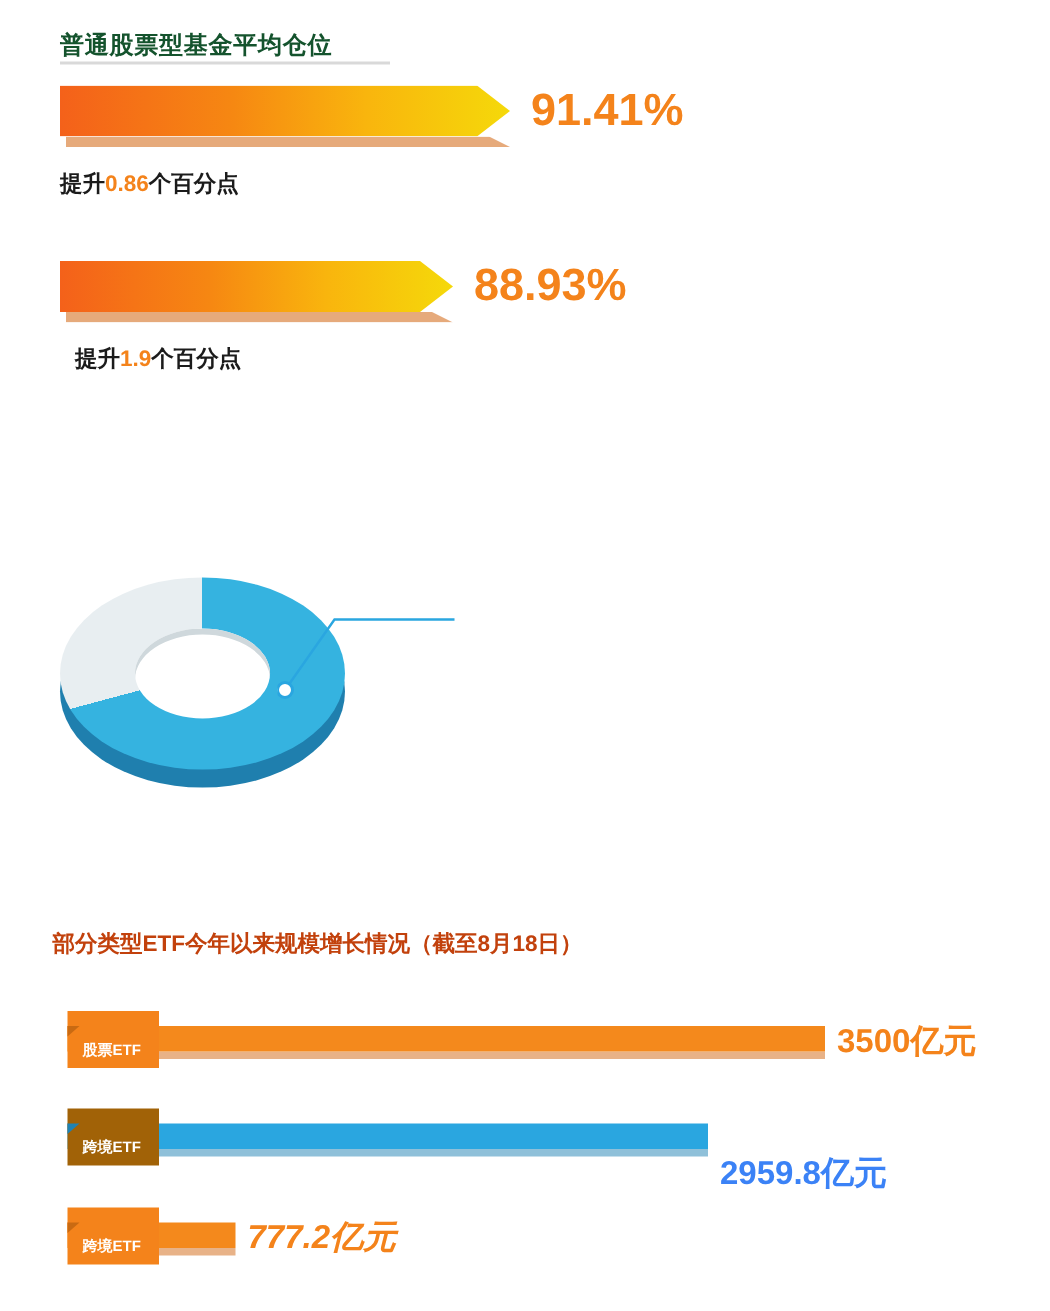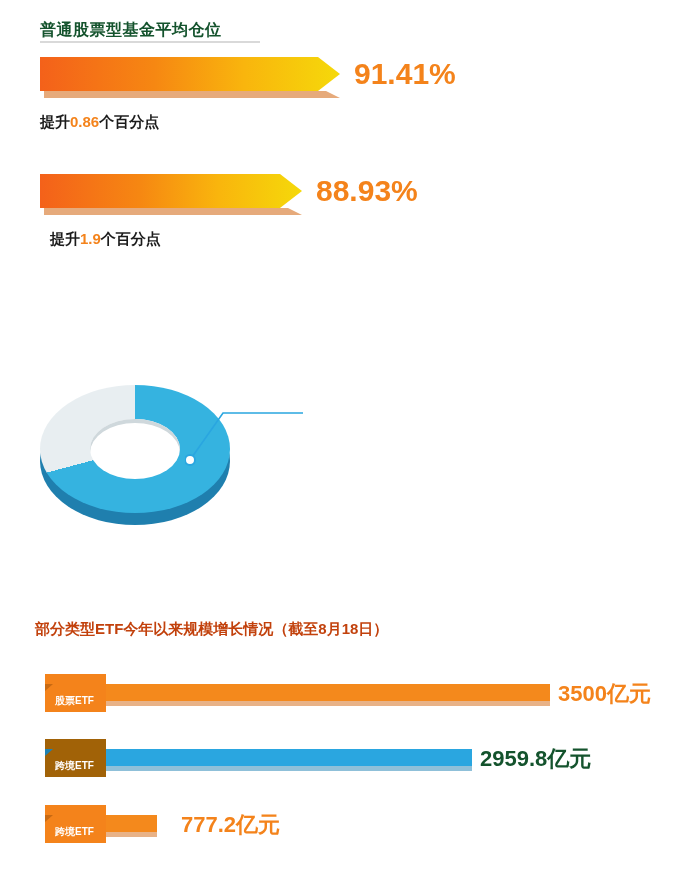--- a/index.html
+++ b/index.html
@@ -197,21 +197,21 @@
   .etf-bar-shadow.blue { background: #1f82b3; opacity: .5; }
 
   .etf-value {
     position: absolute;
     top: 17px;
     font-size: 22px;
     font-weight: bold;
     white-space: nowrap;
   }
   .etf-value.org { color: #f4831b; }
-  .etf-value.blue { color: #14532d; }
+  .etf-value.blue { color: #3b82f6; margin-top: 23px; }
 </style>
 </head>
 <body>
 
 <div class="page">
 
   <div class="arrow-block" style="left:40px; top:20px; width:620px;">
     <div class="arrow-title" style="width:220px;">普通股票型基金平均仓位</div>
     <div class="arrow-row" style="margin-top:14px;">
       <div style="position:relative;">
@@ -267,16 +267,16 @@
     <div class="etf-bar blue" style="width:427px;"></div>
     <div class="etf-bar-shadow blue" style="width:422px;"></div>
     <div class="etf-value blue" style="left:435px;">2959.8亿元</div>
   </div>
 
   <div class="etf-row" style="left:45px; top:793px; width:610px;">
     <div class="etf-label org">跨境ETF</div>
     <div class="etf-label-tail org"></div>
     <div class="etf-bar org" style="width:112px;"></div>
     <div class="etf-bar-shadow org" style="width:107px;"></div>
-    <div class="etf-value org" style="left:136px;">777.2亿元</div>
+    <div class="etf-value org" style="left:120px;font-style:italic;">777.2亿元</div>
   </div>
 
 </div>
 
 </body></html>

